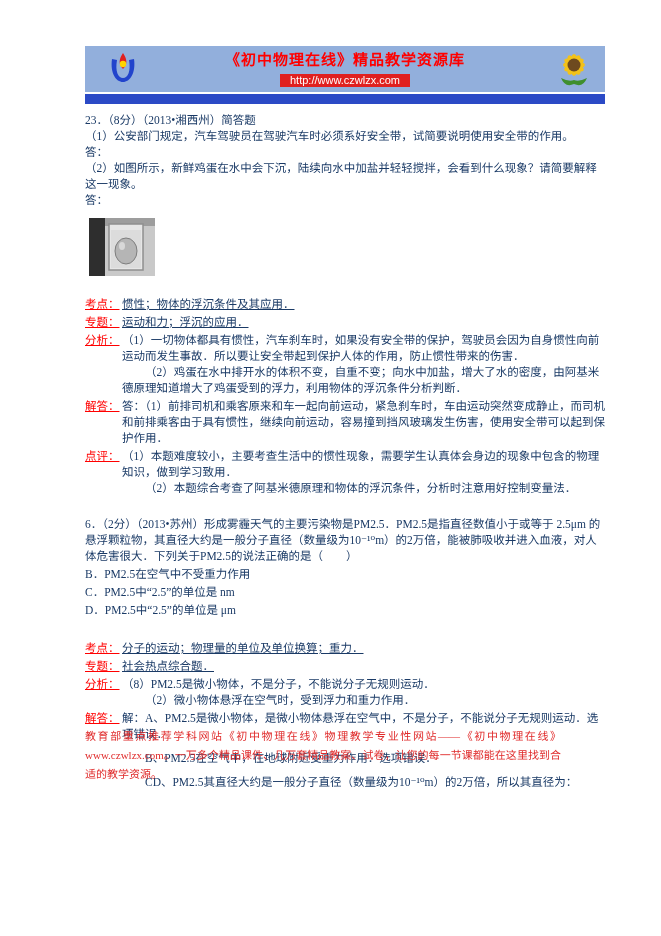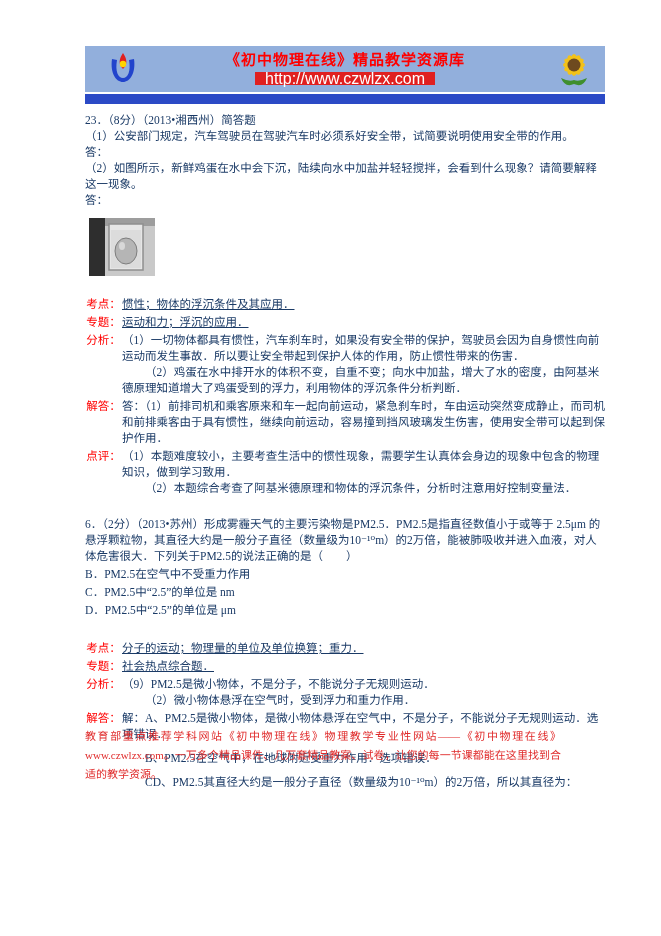--- a/index.html
+++ b/index.html
@@ -17,34 +17,34 @@
     position: relative; height: 46px; background: #92afdc;
     display: flex; align-items: center; padding: 0 6px;
   }
   .logo { margin-left: 16px; flex: 0 0 auto; line-height: 0; }
   .banner-center { flex: 1; text-align: center; }
   .banner-title {
     color: #ff0000; font-weight: bold; font-size: 15px; line-height: 19px; letter-spacing: 1px;
   }
   .banner-url {
     display: inline-block; background: #e02020; color: #ffffff;
-    font-size: 16px; line-height: 13px; padding: 0 10px; margin-top: 2px;
+    font-size: 11px; line-height: 13px; padding: 0 10px; margin-top: 2px;
     font-family: "Liberation Sans", "DejaVu Sans", sans-serif;
   }
   .sunflower { flex: 0 0 auto; margin-right: 2px; line-height: 0; }
   .banner-bar { height: 10px; background: #2b4ac6; margin-top: 2px; }
 
   
   .content { margin-top: 8px; font-size: 11.5px; line-height: 16px; }
   .para { margin: 0; }
   .gap-m { height: 14px; }
   .gap-l { height: 20px; }
 
   .qa-row { display: flex; margin-top: 2px; }
-  .qa-label { flex: 0 0 37px; color: #ff0000; white-space: nowrap; text-align: center; }
+  .qa-label { flex: 0 0 37px; color: #ff0000; text-decoration: underline; white-space: nowrap; }
   .qa-content { flex: 1; }
   .u { text-decoration: underline; }
   .indent2 { text-indent: 23px; }
   .sp { margin-top: 8px; }
   .opt { margin-top: 2px; }
 
   .egg-figure { margin: 10px 0 4px 4px; width: 66px; height: 58px; line-height: 0; }
 
   
   .footer {
@@ -158,21 +158,21 @@
     </div>
 
     <div class="qa-row">
       <span class="qa-label">专题：</span>
       <div class="qa-content u">社会热点综合题．</div>
     </div>
 
     <div class="qa-row">
       <span class="qa-label">分析：</span>
       <div class="qa-content">
-        <div>（9）PM2.5是微小物体，不是分子，不能说分子无规则运动．</div>
+        <div>（8）PM2.5是微小物体，不是分子，不能说分子无规则运动．</div>
         <div class="indent2">（2）微小物体悬浮在空气时，受到浮力和重力作用．</div>
       </div>
     </div>
 
     <div class="qa-row">
       <span class="qa-label">解答：</span>
       <div class="qa-content">
         <div>解：A、PM2.5是微小物体，是微小物体悬浮在空气中，不是分子，不能说分子无规则运动．选项错误．</div>
         <div class="indent2 sp">B、PM2.5在空气中，在地球附近受重力作用．选项错误．</div>
         <div class="indent2 sp">CD、PM2.5其直径大约是一般分子直径（数量级为10⁻¹⁰m）的2万倍，所以其直径为：</div>

